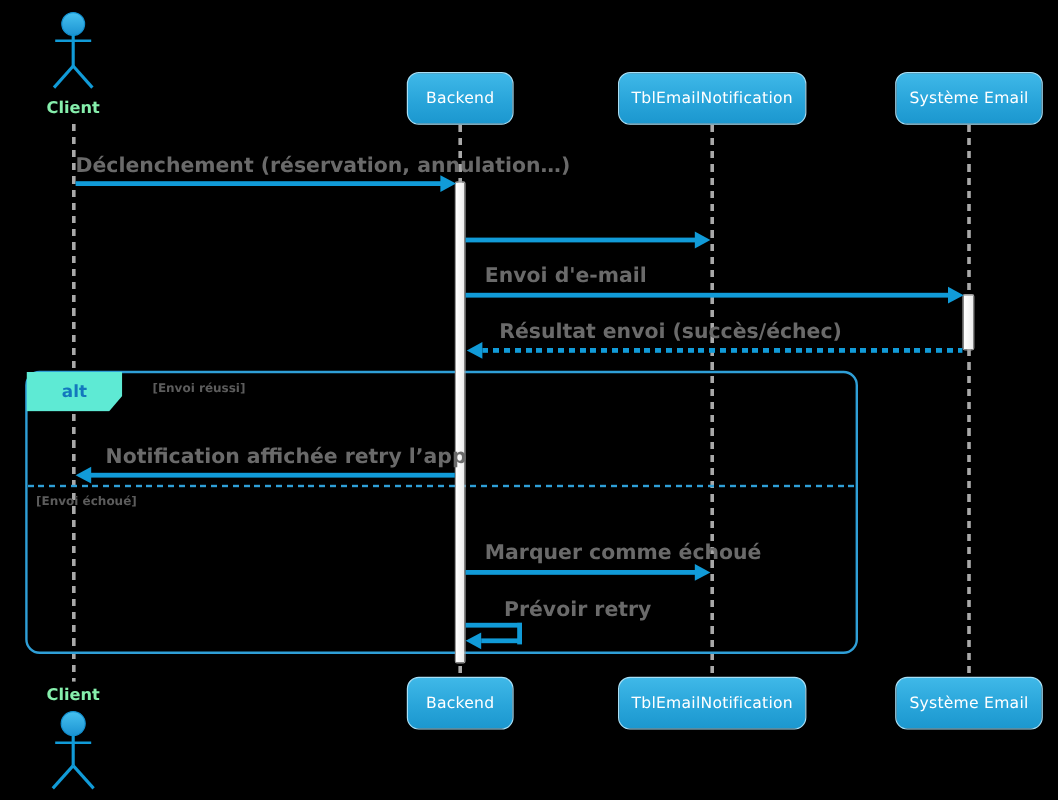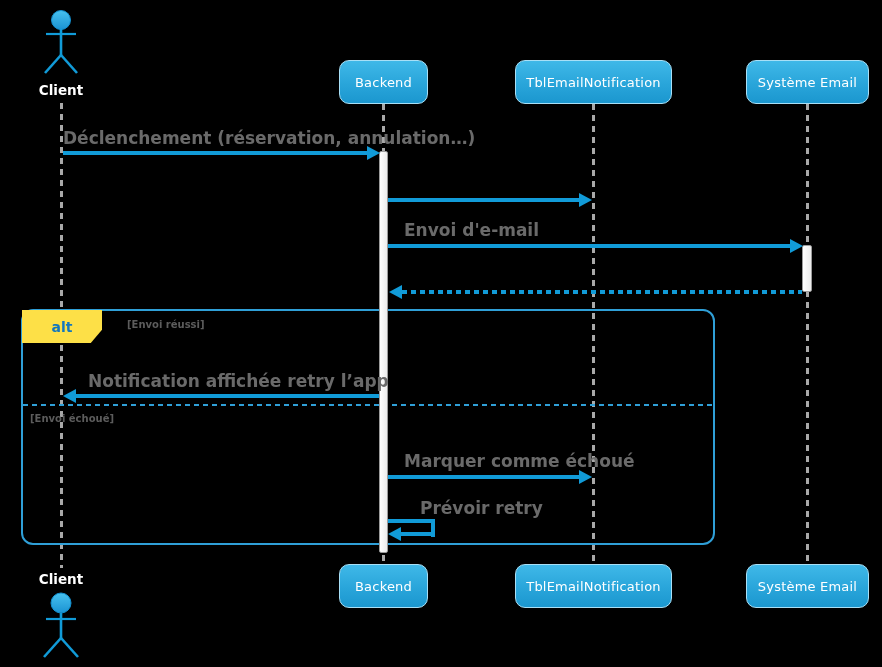--- a/index.html
+++ b/index.html
@@ -49,35 +49,35 @@
     border-top:7px solid transparent;border-bottom:7px solid transparent;
     border-right:13px solid #119bd8;
   }
   
   .frame{
     position:absolute;left:21px;top:309px;width:694px;height:236px;
     border:2px solid #2f9fd7;border-radius:12px;z-index:2;box-sizing:border-box;
   }
   .frame-label{
     position:absolute;left:22px;top:310px;width:80px;height:33px;z-index:4;
-    background:#fde047;
+    background:#5eead4;
     clip-path:polygon(0 0,100% 0,100% 60%,86% 100%,0 100%);
     display:flex;align-items:center;justify-content:center;
     color:#1377bd;font-weight:bold;font-size:14px;
   }
   .guard{
     position:absolute;z-index:4;color:#5c5c5c;font-weight:bold;font-size:10px;white-space:nowrap;text-align:center;
   }
   .divider{
     position:absolute;left:23px;top:404px;width:692px;height:2px;z-index:2;
     background-image:repeating-linear-gradient(to right,#2f9fd7 0 5px,transparent 5px 9px);
   }
   
   .actor-label{
-    position:absolute;z-index:4;color:#ffffff;font-weight:bold;font-size:13.5px;
+    position:absolute;z-index:4;color:#86efac;font-weight:bold;font-size:13.5px;
     width:80px;text-align:center;
   }
   .actor-svg{position:absolute;z-index:4;}
 </style>
 </head>
 <body>
 
 <div id="stage">
 
   
@@ -138,20 +138,21 @@
   
   <div class="line" style="left:388px;top:198px;width:192px"></div>
   <div class="head-right" style="left:579px;top:193px"></div>
 
   
   <div class="msg-label" style="left:404px;top:220px">Envoi d'e-mail</div>
   <div class="line" style="left:388px;top:244px;width:403px"></div>
   <div class="head-right" style="left:790px;top:239px"></div>
 
    Backend (dotted return) --&gt;
+  <div class="msg-label" style="left:416px;top:267px">Résultat envoi (succès/échec)</div>
   <div class="line dotted" style="left:402px;top:290px;width:400px"></div>
   <div class="head-left" style="left:389px;top:285px"></div>
 
   
   <div class="msg-label" style="left:88px;top:371px">Notification affichée retry l’app</div>
   <div class="line" style="left:75px;top:394px;width:304px"></div>
   <div class="head-left" style="left:63px;top:389px"></div>
 
   
   <div class="msg-label" style="left:404px;top:451px">Marquer comme échoué</div>

